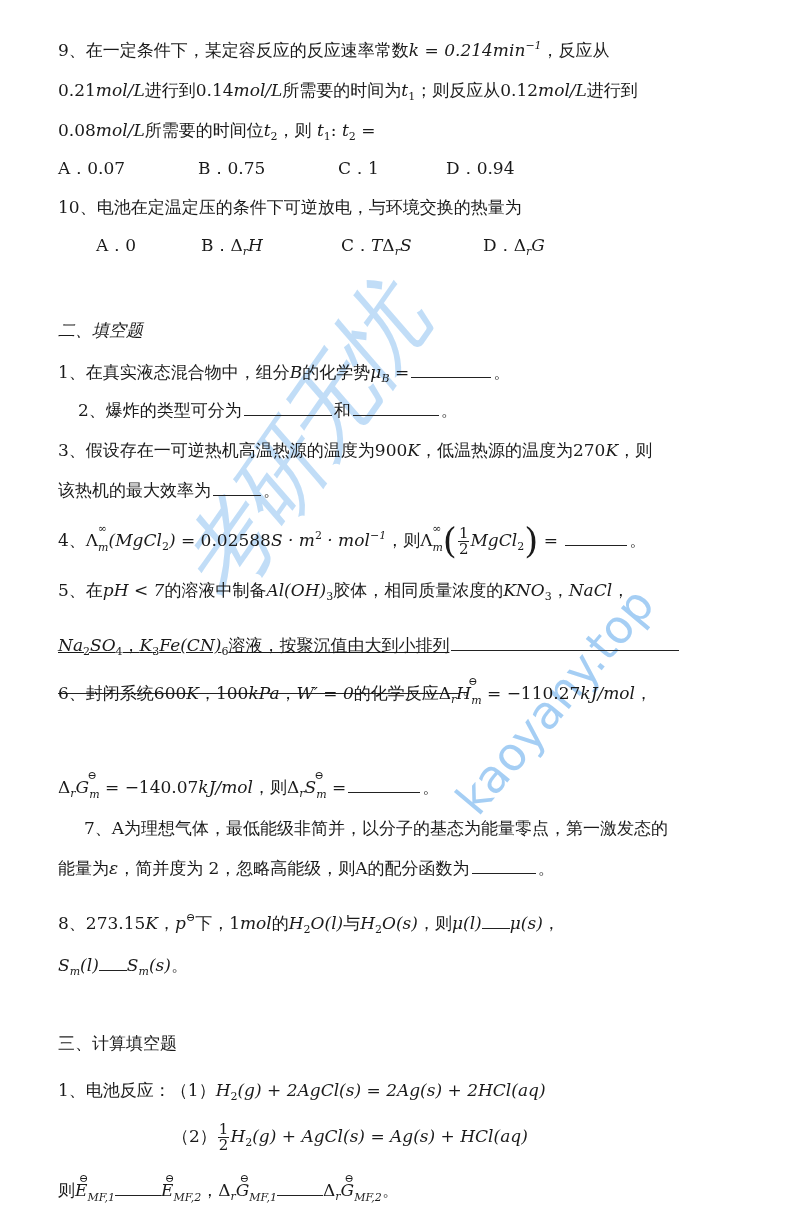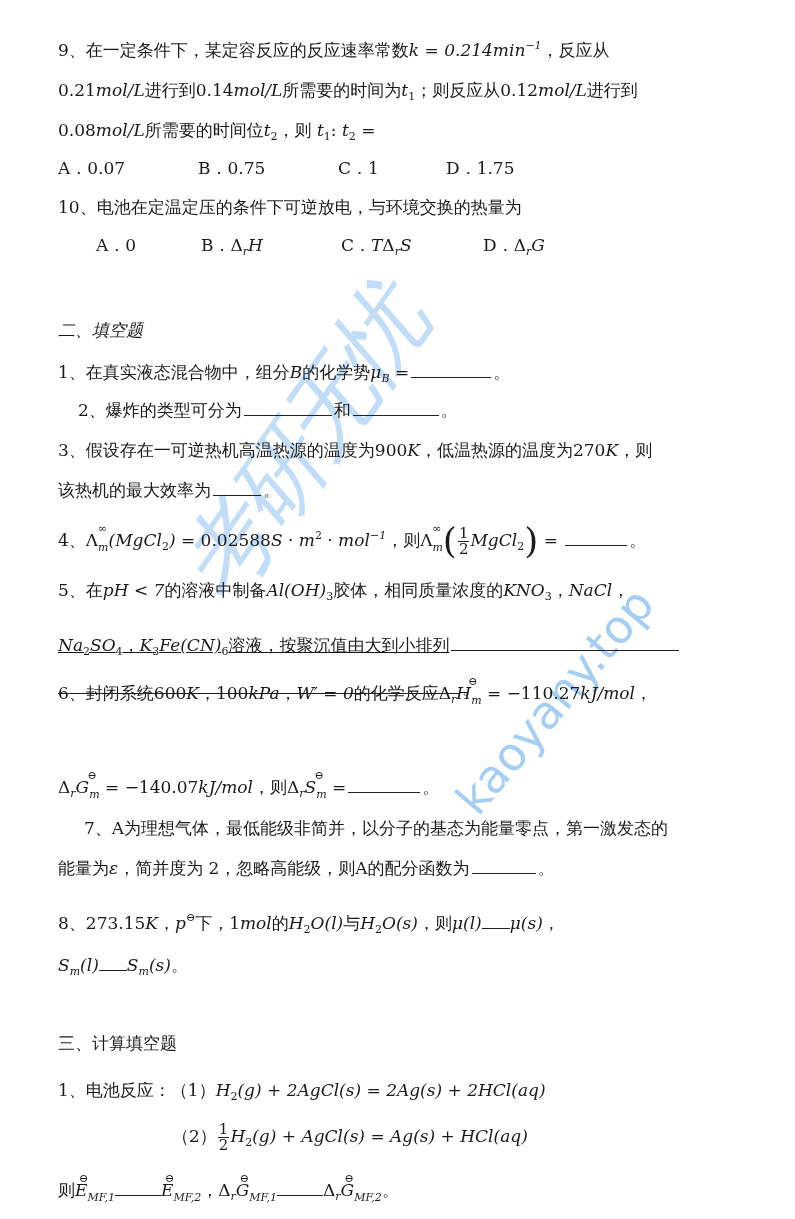--- a/index.html
+++ b/index.html
@@ -32,21 +32,21 @@
 <div class="line" style="top:38px;">
   <span>9、</span><span>在一定条件下，某定容反应的反应速率常数</span><span class="m">k = 0.214</span><span class="m">min</span><sup class="m">−1</sup><span>，反应从</span>
 </div>
 <div class="line" style="top:78px;">
   <span>0.21</span><span class="m">mol/L</span><span>进行到</span><span>0.14</span><span class="m">mol/L</span><span>所需要的时间为</span><span class="m">t</span><sub>1</sub><span>；则反应从</span><span>0.12</span><span class="m">mol/L</span><span>进行到</span>
 </div>
 <div class="line" style="top:118px;">
   <span>0.08</span><span class="m">mol/L</span><span>所需要的时间位</span><span class="m">t</span><sub>2</sub><span>，则 </span><span class="m">t</span><sub>1</sub><span>: </span><span class="m">t</span><sub>2</sub><span> =</span>
 </div>
 <div class="line" style="top:156px;">
-  <span class="opt" style="width:140px;"><span>A．</span><span>0.07</span></span><span class="opt" style="width:140px;"><span>B．</span><span>0.75</span></span><span class="opt" style="width:108px;"><span>C．</span><span>1</span></span><span class="opt"><span>D．</span><span>1.75</span></span>
+  <span class="opt" style="width:140px;"><span>A．</span><span>0.07</span></span><span class="opt" style="width:140px;"><span>B．</span><span>0.75</span></span><span class="opt" style="width:108px;"><span>C．</span><span>1</span></span><span class="opt"><span>D．</span><span>0.94</span></span>
 </div>
 
 <div class="line" style="top:195px;">
   <span>10、</span><span>电池在定温定压的条件下可逆放电，与环境交换的热量为</span>
 </div>
 <div class="line" style="top:233px;margin-left:38px;">
   <span class="opt" style="width:105px;"><span>A．</span><span>0</span></span><span class="opt" style="width:140px;"><span>B．</span><span class="up">Δ</span><sub class="m">r</sub><span class="m">H</span></span><span class="opt" style="width:142px;"><span>C．</span><span class="m">T</span><span class="up">Δ</span><sub class="m">r</sub><span class="m">S</span></span><span class="opt"><span>D．</span><span class="up">Δ</span><sub class="m">r</sub><span class="m">G</span></span>
 </div>
 
 <div class="line" style="top:318px;font-style:italic;">二、填空题</div>

